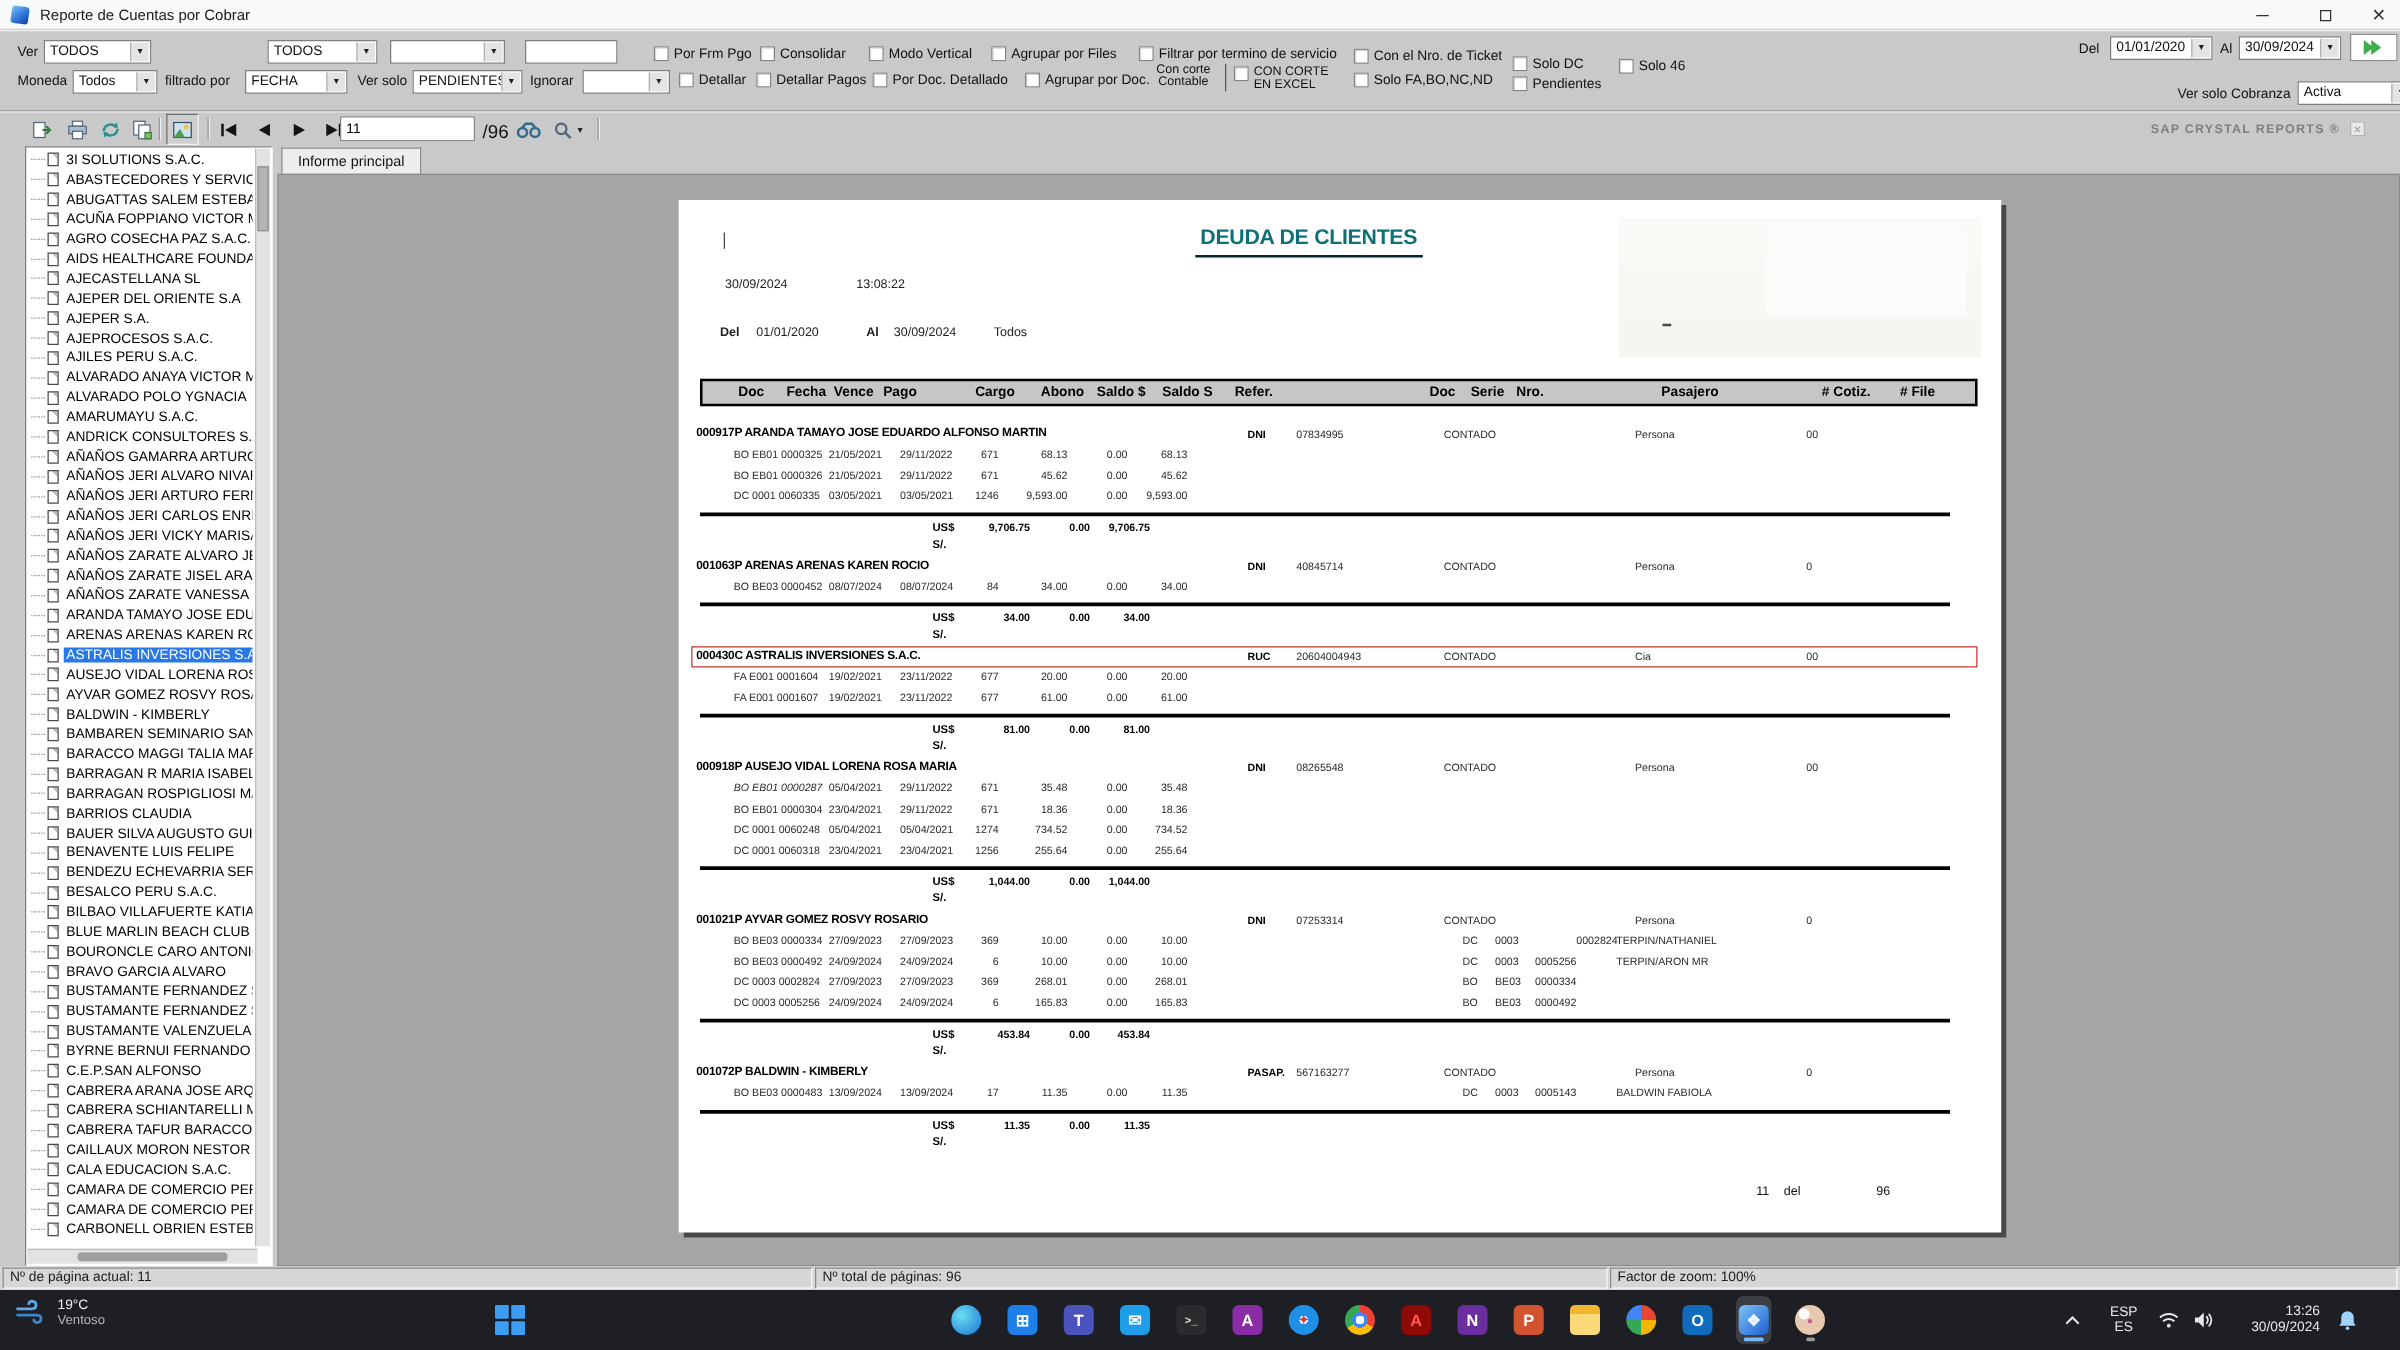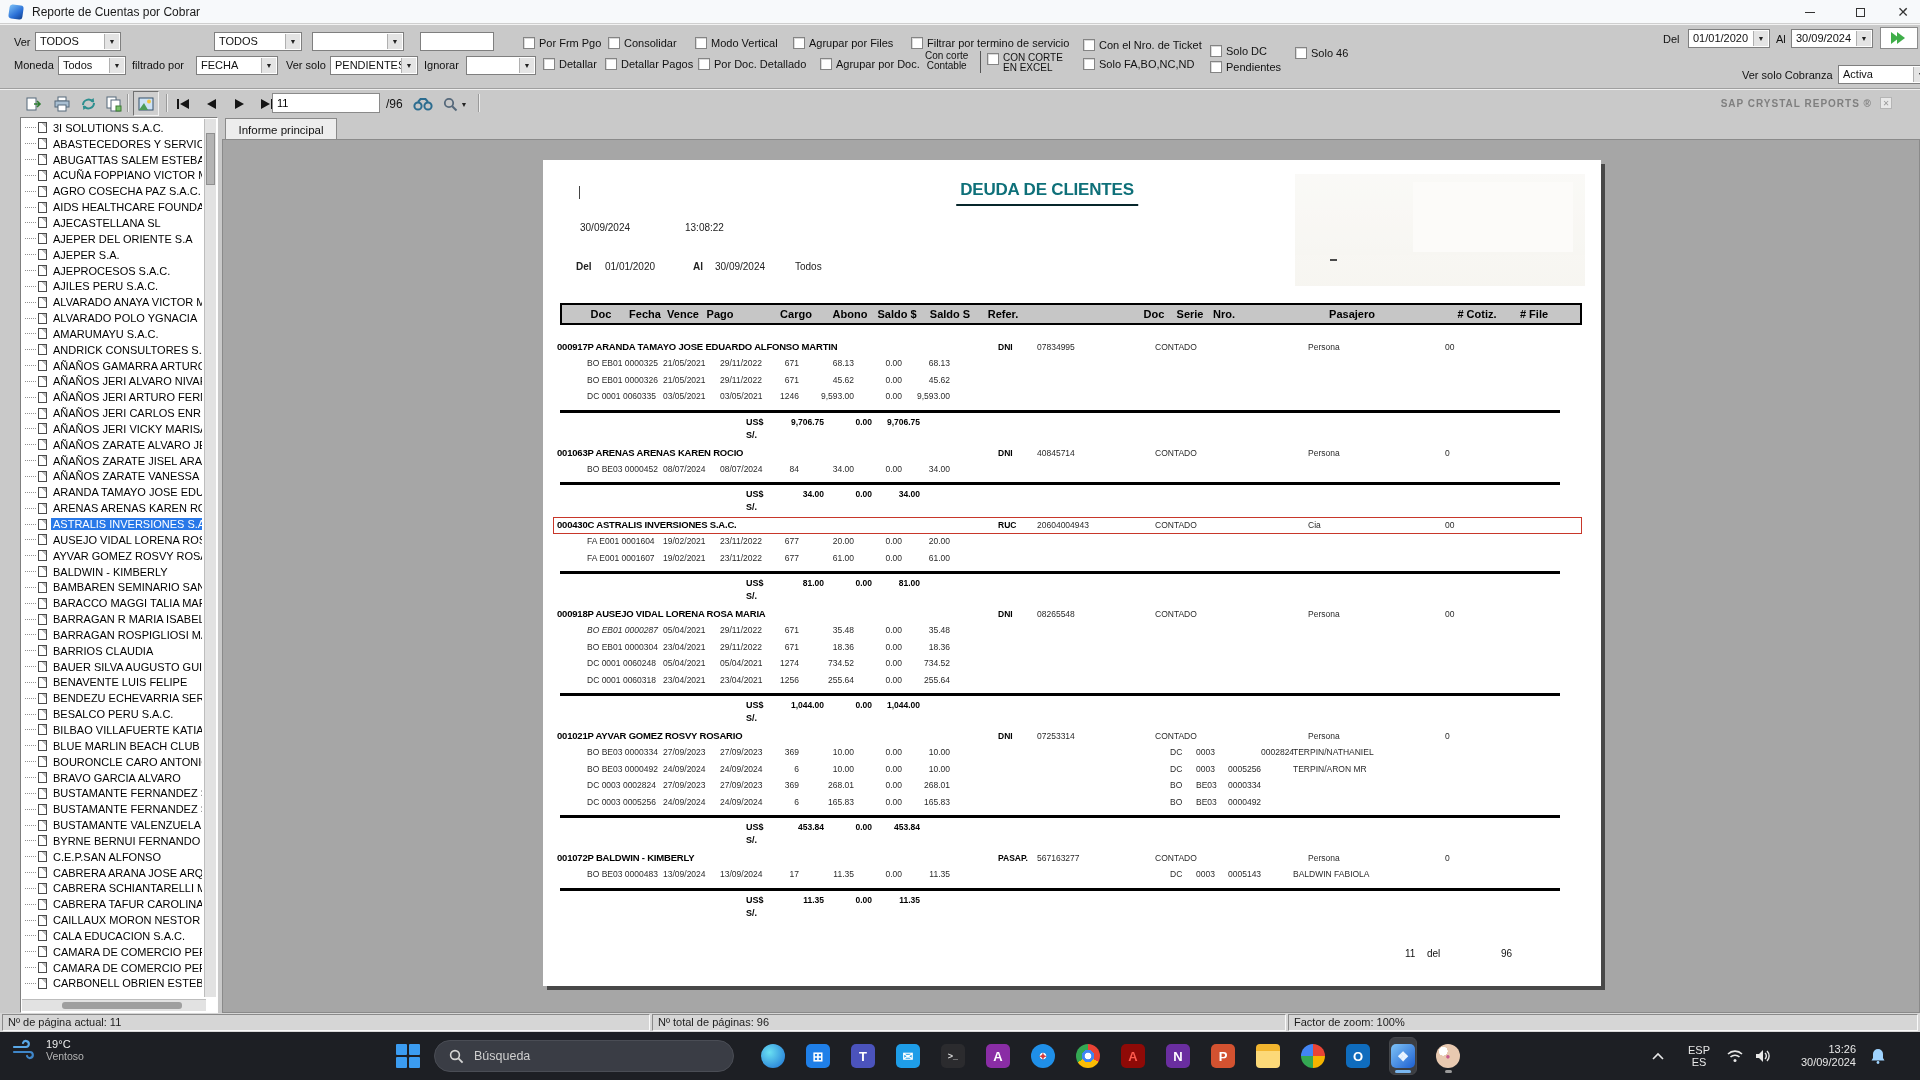--- a/index.html
+++ b/index.html
@@ -30,21 +30,21 @@
 
   
   #toolbar { position:absolute; left:0; top:88px; width:1920px; height:29px; background:#c9c9c9; border-top:1px solid #9f9f9f; box-shadow:inset 0 1px 0 #efefef; }
   .tbtn { position:absolute; top:4px; height:22px; display:flex; align-items:center; justify-content:center; }
   .tsep { position:absolute; top:5px; width:1px; height:18px; background:#9a9a9a; box-shadow:1px 0 0 #eee; }
   #tree-toggle { position:absolute; left:133px; top:2px; width:26px; height:25px; background:#cfcfcf; border:1px solid; border-color:#6f6f6f #f2f2f2 #f2f2f2 #6f6f6f; display:flex; align-items:center; justify-content:center; }
   .tri-r { width:0; height:0; border-left:9px solid #141414; border-top:5px solid transparent; border-bottom:5px solid transparent; }
   .tri-l { width:0; height:0; border-right:9px solid #141414; border-top:5px solid transparent; border-bottom:5px solid transparent; }
   .navbar { width:2px; height:10px; background:#141414; }
   #page-box { position:absolute; left:272px; top:4px; width:108px; height:20px; background:#fff; border:1px solid #8a8a8a; font-size:11px; padding:0 4px; font-family:"Liberation Sans",sans-serif; }
-  #page-total { position:absolute; left:386px; top:8px; font-size:12px; color:#111; }
+  #page-total { position:absolute; left:386px; top:8px; font-size:15px; color:#111; }
   #brand { position:absolute; right:48px; top:9px; font-size:10px; font-weight:bold; letter-spacing:1px; color:#7f7f7f; }
   #brand-mark { position:absolute; right:28px; top:8px; width:12px; height:12px; border:1px solid #b5b5b5; background:#e9e9e9; font-size:8px; color:#999; text-align:center; line-height:11px; }
 
   
   #tab { position:absolute; left:225px; top:118px; width:112px; height:22px; background:#ededed; border:1px solid #8a8a8a; border-bottom:none; font-size:11.5px; display:flex; align-items:center; justify-content:center; color:#111; }
   #viewer { position:absolute; left:222px; top:139px; width:1698px; height:874px; background:#a6a6a6; border:1px solid #8a8a8a; }
 
   
   #sidebar { position:absolute; left:20px; top:117px; width:198px; height:896px; background:#fff; border:1px solid; border-color:#7f7f7f #fdfdfd #fdfdfd #7f7f7f; }
   #tree { position:absolute; left:1px; top:2px; width:180px; height:876px; overflow:hidden; }
@@ -534,21 +534,21 @@
         <span class="tlabel">CABRERA ARANA JOSE ARQU</span>
       </div>
       <div class="titem">
         <span class="dots"></span>
         <span class="picon"></span>
         <span class="tlabel">CABRERA SCHIANTARELLI MA</span>
       </div>
       <div class="titem">
         <span class="dots"></span>
         <span class="picon"></span>
-        <span class="tlabel">CABRERA TAFUR  CAROLINA</span>
+        <span class="tlabel">CABRERA TAFUR  BARACCO</span>
       </div>
       <div class="titem">
         <span class="dots"></span>
         <span class="picon"></span>
         <span class="tlabel">CAILLAUX  MORON NESTOR A</span>
       </div>
       <div class="titem">
         <span class="dots"></span>
         <span class="picon"></span>
         <span class="tlabel">CALA EDUCACION S.A.C.</span>
@@ -904,27 +904,20 @@
         <span class="t1">19°C</span>
         <span class="t2">Ventoso</span>
       </span>
   </div>
   <div id="start-button">
       <i></i>
       <i></i>
       <i></i>
       <i></i>
     </div>
-  <div id="search-pill">
-    <svg width="15" height="15">
-        <circle cx="6" cy="6" r="4.4" fill="none" stroke="#d5d5d5" stroke-width="1.6"></circle>
-        <path d="M9.4 9.4 L13.6 13.6" stroke="#d5d5d5" stroke-width="1.8"></path>
-      </svg>
-    <span class="stext">Búsqueda</span>
-  </div>
   <div id="apps">
       <div class="appwrap">
         <div class="appicon" style="background: radial-gradient(circle at 35% 35%, rgb(106, 224, 242), rgb(27, 111, 212)); border-radius: 50%; color: rgb(255, 255, 255);"></div>
       </div>
       <div class="appwrap">
         <div class="appicon" style="background: rgb(31, 127, 232); border-radius: 5px; color: rgb(255, 255, 255);">⊞</div>
       </div>
       <div class="appwrap">
         <div class="appicon" style="background: rgb(75, 83, 188); border-radius: 5px; color: rgb(255, 255, 255);">T</div>
       </div>

